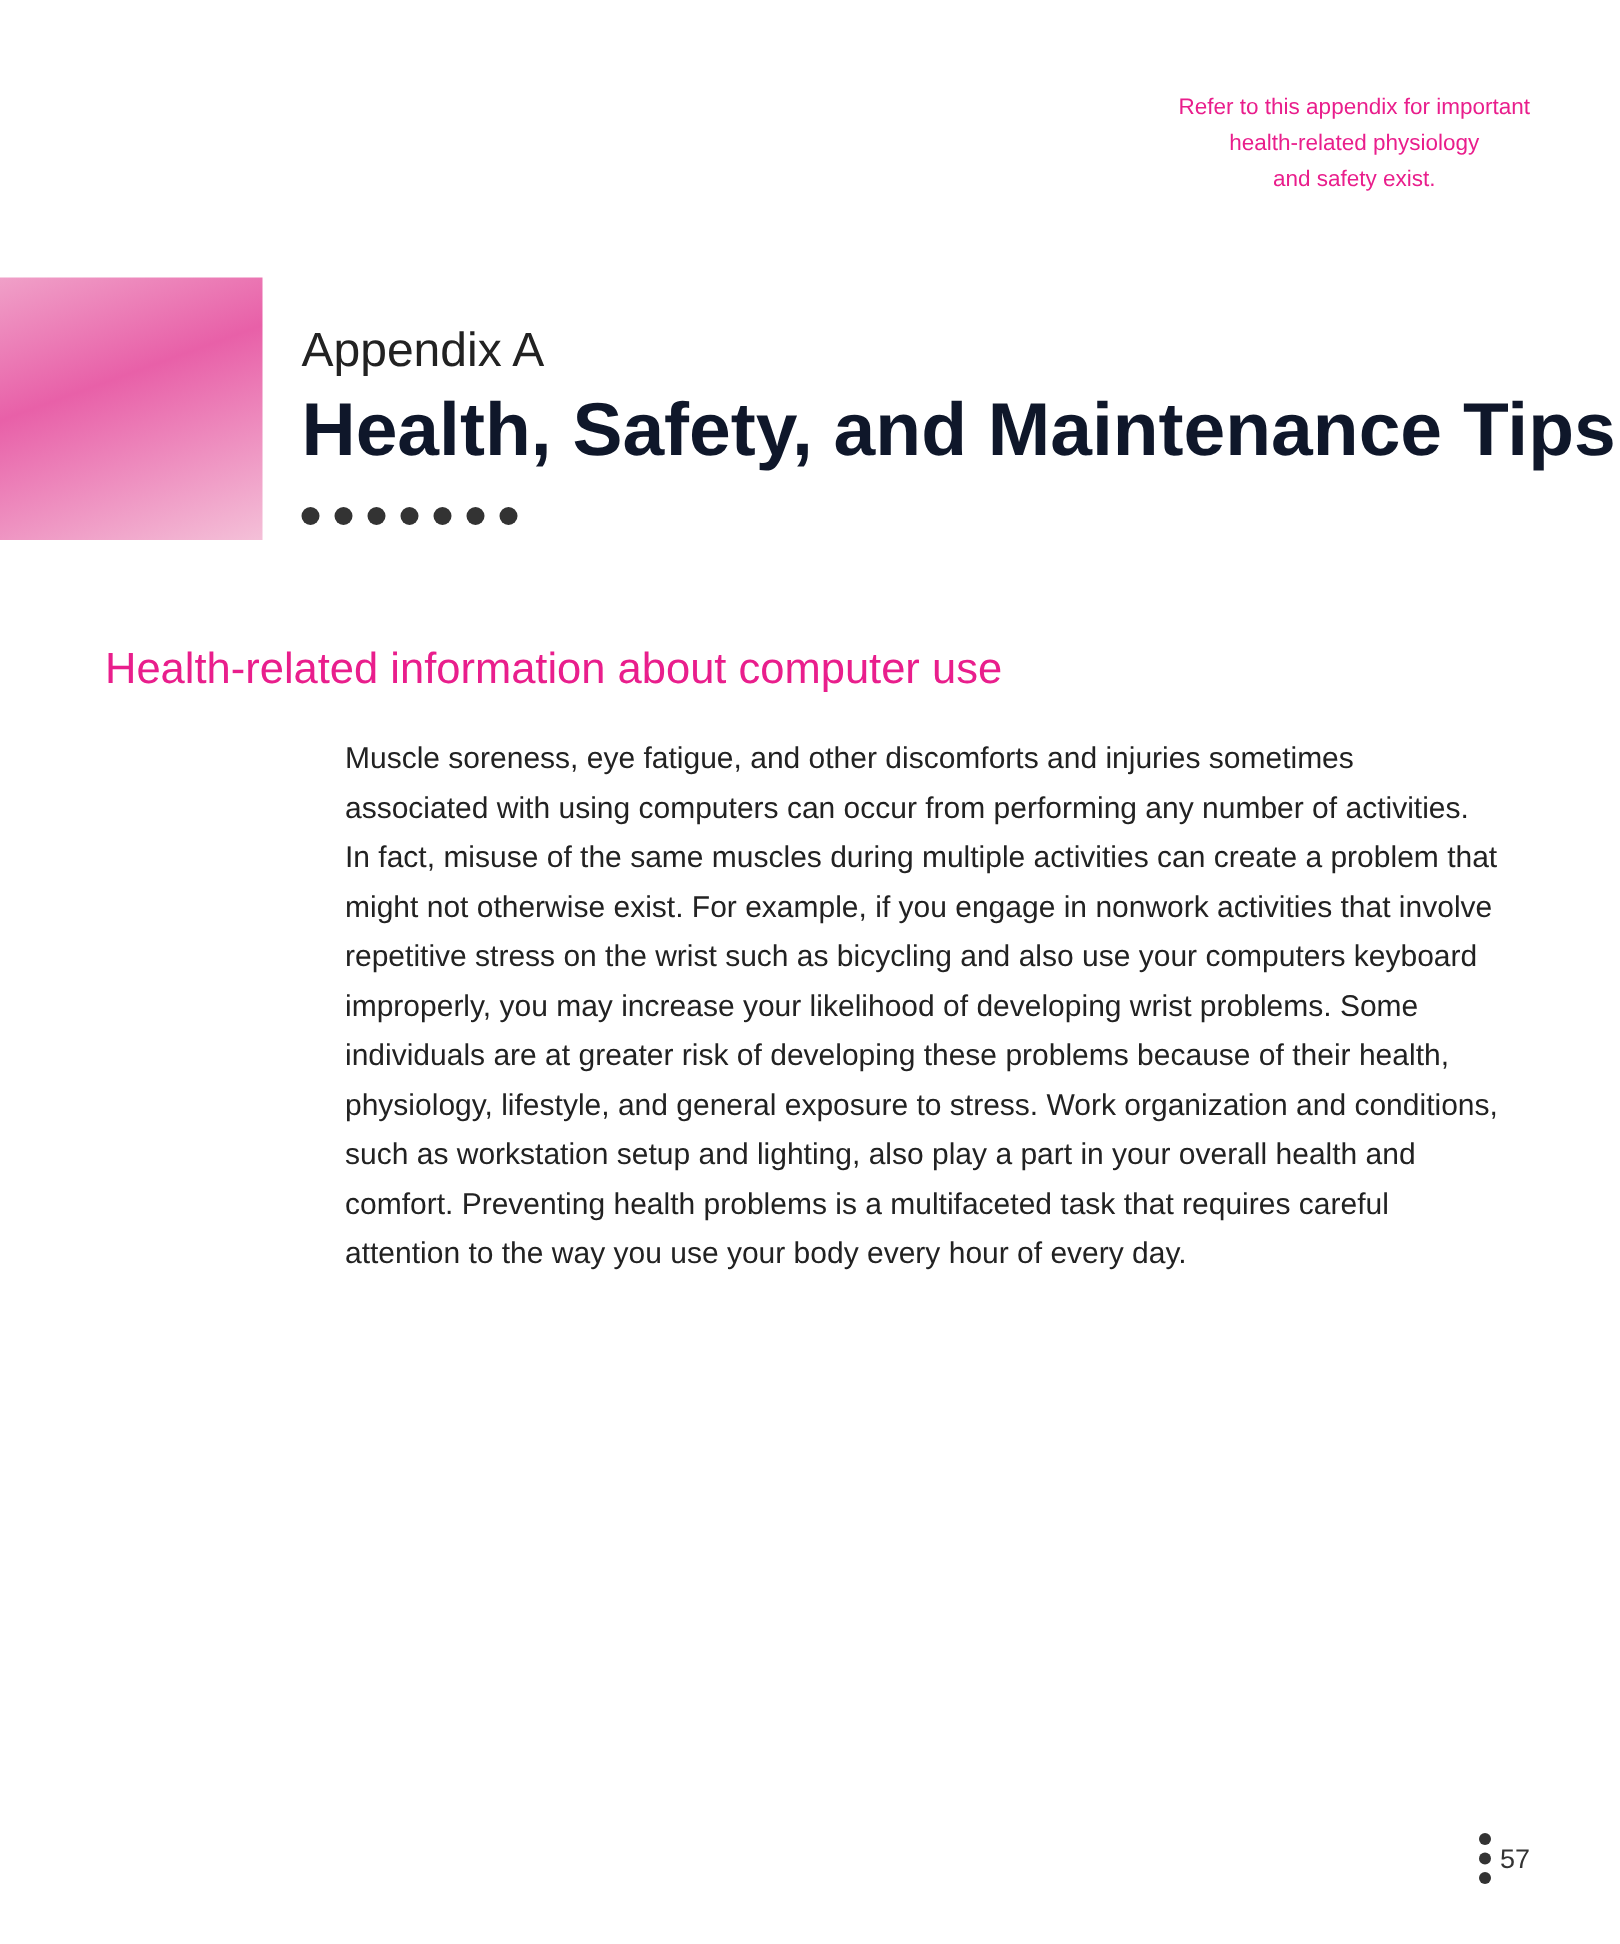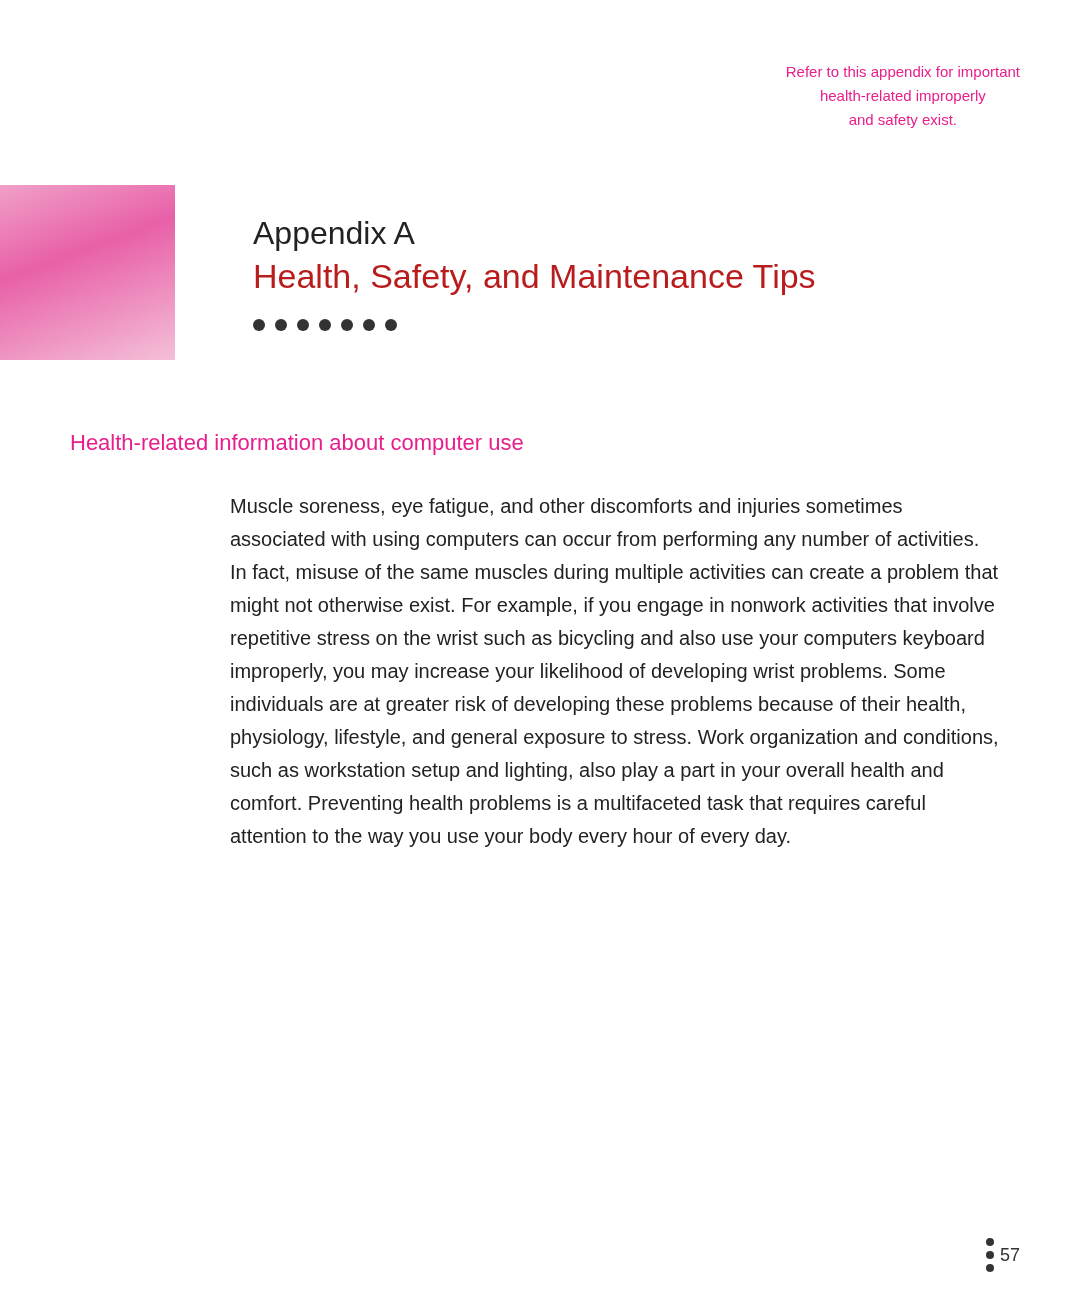--- a/index.html
+++ b/index.html
@@ -47,37 +47,37 @@
 
     .gradient-box {
       width: 175px;
       min-height: 175px;
       background: linear-gradient(135deg, #f48fb1 0%, #e91e8c 50%, #f8bbd0 100%);
       background: linear-gradient(160deg, #f0a0c8 0%, #e860a8 40%, #f4c0d8 100%);
       flex-shrink: 0;
     }
 
     .header-text-block {
-      padding-left: 78px;
+      padding-left: 26px;
       padding-top: 30px;
       flex: 1;
     }
 
     .appendix-label {
       font-size: 32px;
       font-weight: normal;
       color: #222222;
       display: block;
       margin-bottom: 4px;
     }
 
     .appendix-title {
-      font-size: 34px;
-      font-weight: normal;
-      color: #b91c1c;
+      font-size: 50px;
+      font-weight: bold;
+      color: #0f172a;
       display: block;
       line-height: 1.2;
     }
 
     .dots-row {
       display: flex;
       gap: 10px;
       margin-top: 22px;
       margin-left: 0;
     }
@@ -89,21 +89,21 @@
       background-color: #333333;
       display: inline-block;
     }
 
     
     .section-heading {
       position: absolute;
       top: 430px;
       left: 70px;
       color: #e91e8c;
-      font-size: 22px;
+      font-size: 29px;
       font-weight: normal;
     }
 
     
     .body-text-area {
       position: absolute;
       top: 490px;
       left: 230px;
       right: 80px;
     }
@@ -112,21 +112,21 @@
       font-size: 20px;
       line-height: 1.65;
       color: #222222;
       margin-bottom: 28px;
       text-align: left;
     }
 
     
     .page-number-area {
       position: absolute;
-      bottom: 24px;
+      bottom: 40px;
       right: 60px;
       display: flex;
       align-items: center;
       gap: 6px;
       text-align: center;
     }
 
     .page-dots-vertical {
       display: flex;
       flex-direction: column;
@@ -146,21 +146,21 @@
       color: #333333;
     }
   </style>
 </head>
 <body>
 
 <div class="page-container">
 
   <div class="sidebar-note">
     <span>Refer to this appendix for important</span><br>
-    <span>health-related improperly</span><br>
+    <span>health-related physiology</span><br>
     <span>and safety exist.</span>
   </div>
 
   <div class="header-section">
     <div class="gradient-box"></div>
     <div class="header-text-block">
       <span class="appendix-label">Appendix A</span>
       <span class="appendix-title">Health, Safety, and Maintenance Tips</span>
       <div class="dots-row">
         <span class="dot"></span>

